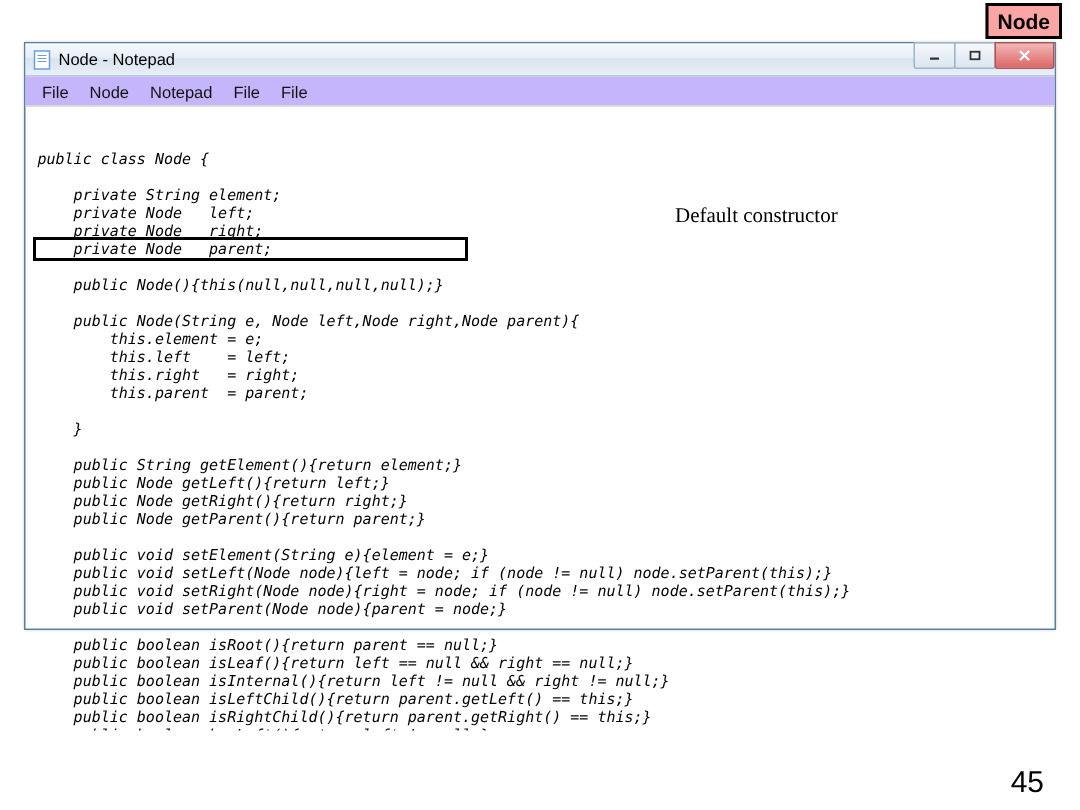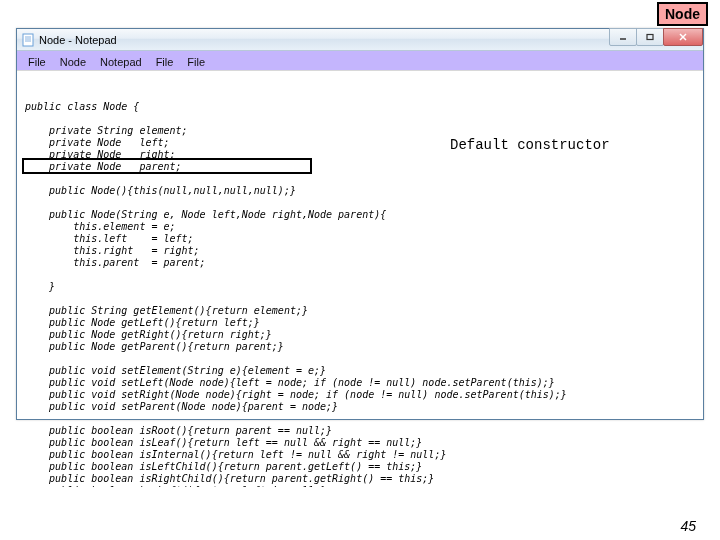--- a/index.html
+++ b/index.html
@@ -111,31 +111,30 @@
     font-style: italic;
   }
   .highlight-box {
     position: absolute;
     border: 2px solid #000;
     background: transparent;
     pointer-events: none;
   }
   .callout {
     position: absolute;
-    font-family: Liberation Mono, monospace;
+    font-family: Liberation Serif, serif;
     font-size: 14px;
     color: #000;
   }
   .page-num {
     position: absolute;
     bottom: 6px;
     right: 24px;
-    font-size: 14px;
+    font-size: 20px;
     font-family: "Comic Sans MS", cursive, sans-serif;
-    font-style: italic;
   }
 </style>
 </head>
 <body>
 
 <div class="top-label">
   <span>Node</span>
 </div>
 
 <div class="window">

